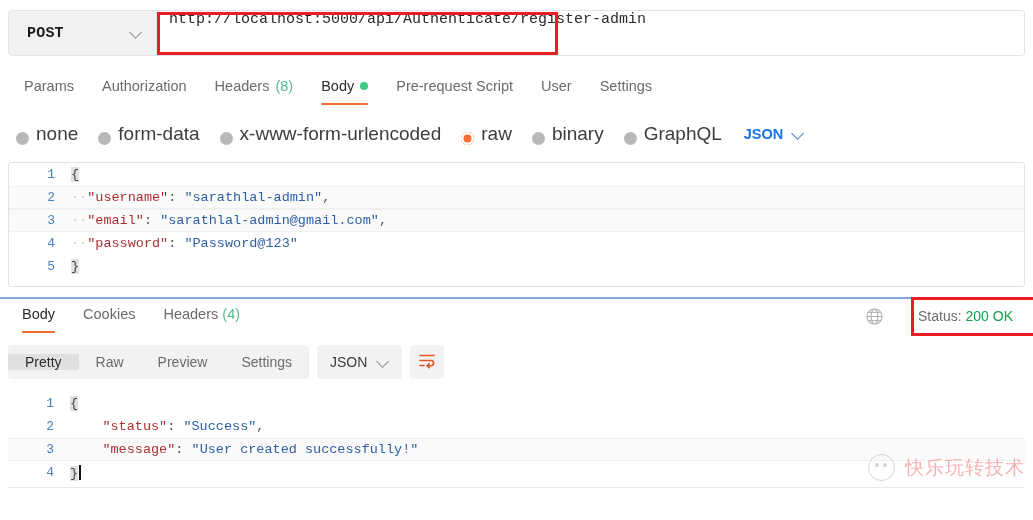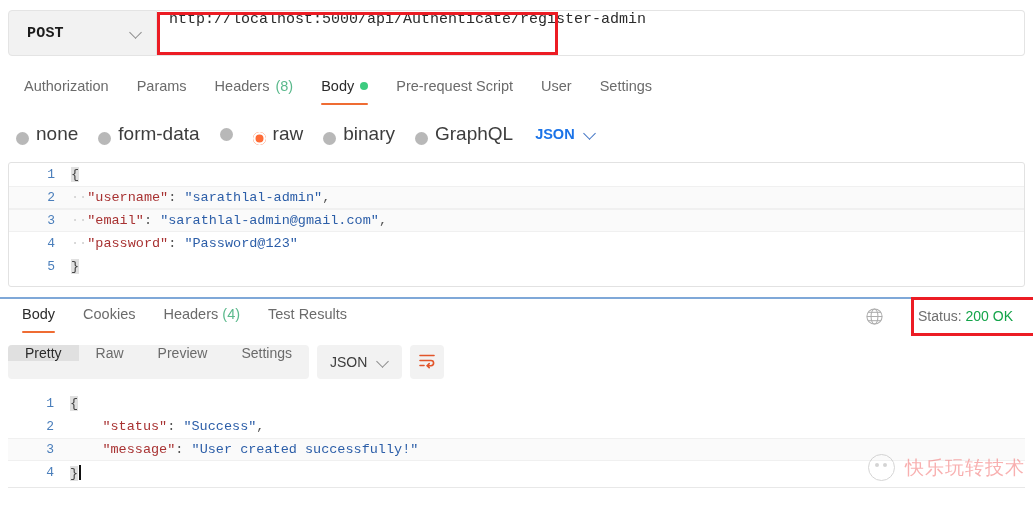--- a/index.html
+++ b/index.html
@@ -178,21 +178,21 @@
     pointer-events:none;
   }
 
   
   .res-toolbar {
     position:absolute; left: 8px; top: 345px;
     display:flex; align-items:center; gap: 8px;
   }
   .seg {
     display:flex; background:#f2f2f2; border-radius:4px; overflow:hidden;
-    height: 34px; align-items:flex-start;
+    height: 34px; align-items:center;
   }
   .seg-item {
     display:flex; align-items:center; padding: 0 17px;
     font-size:14px; color:#6b6b6b; white-space:nowrap;
   }
   .seg-item.active { background:#e0e0e0; color:#2b2b2b; }
   .pill {
     display:flex; align-items:center; gap:10px;
     background:#f2f2f2; border-radius:4px; height:34px; padding: 0 13px;
     font-size:14px; color:#3d3d3d; white-space:nowrap;
@@ -243,24 +243,24 @@
     <div class="url-wrap">
       <div class="url-field">
         <span class="url-text">http://localhost:5000/api/Authenticate/register-admin</span>
       </div>
     </div>
   </div>
   <div class="ann-url"></div>
 
   <div class="req-tabs">
     <div class="rtab">
+      <span>Params</span>
+    </div>
+    <div class="rtab">
       <span>Authorization</span>
-    </div>
-    <div class="rtab">
-      <span>Params</span>
     </div>
     <div class="rtab">
       <span>Headers</span>
       <span class="tab-count">(8)</span>
     </div>
     <div class="rtab active">
       <span>Body</span>
       <span class="dot-green"></span>
     </div>
     <div class="rtab">
@@ -278,20 +278,21 @@
     <label class="radio-item">
       <span class="radio-dot"></span>
       <span>none</span>
     </label>
     <label class="radio-item">
       <span class="radio-dot"></span>
       <span>form-data</span>
     </label>
     <label class="radio-item">
       <span class="radio-dot"></span>
+      <span>x-www-form-urlencoded</span>
     </label>
     <label class="radio-item sel">
       <span class="radio-dot"></span>
       <span>raw</span>
     </label>
     <label class="radio-item">
       <span class="radio-dot"></span>
       <span>binary</span>
     </label>
     <label class="radio-item">
@@ -332,23 +333,20 @@
   <div class="res-tabs">
     <div class="restab active">
       <span>Body</span>
     </div>
     <div class="restab">
       <span>Cookies</span>
     </div>
     <div class="restab">
       <span>Headers</span>
       <span class="tab-count">(4)</span>
-    </div>
-    <div class="restab">
-      <span>Test Results</span>
     </div>
   </div>
 
   <div class="res-right">
     <span class="globe">
       <svg viewBox="0 0 20 20" width="19" height="19" fill="none" stroke="#777" stroke-width="1.1">
         <circle cx="10" cy="10" r="8"></circle>
         <ellipse cx="10" cy="10" rx="3.6" ry="8"></ellipse>
         <line x1="2" y1="10" x2="18" y2="10"></line>
         <line x1="3.3" y1="5.6" x2="16.7" y2="5.6"></line>

